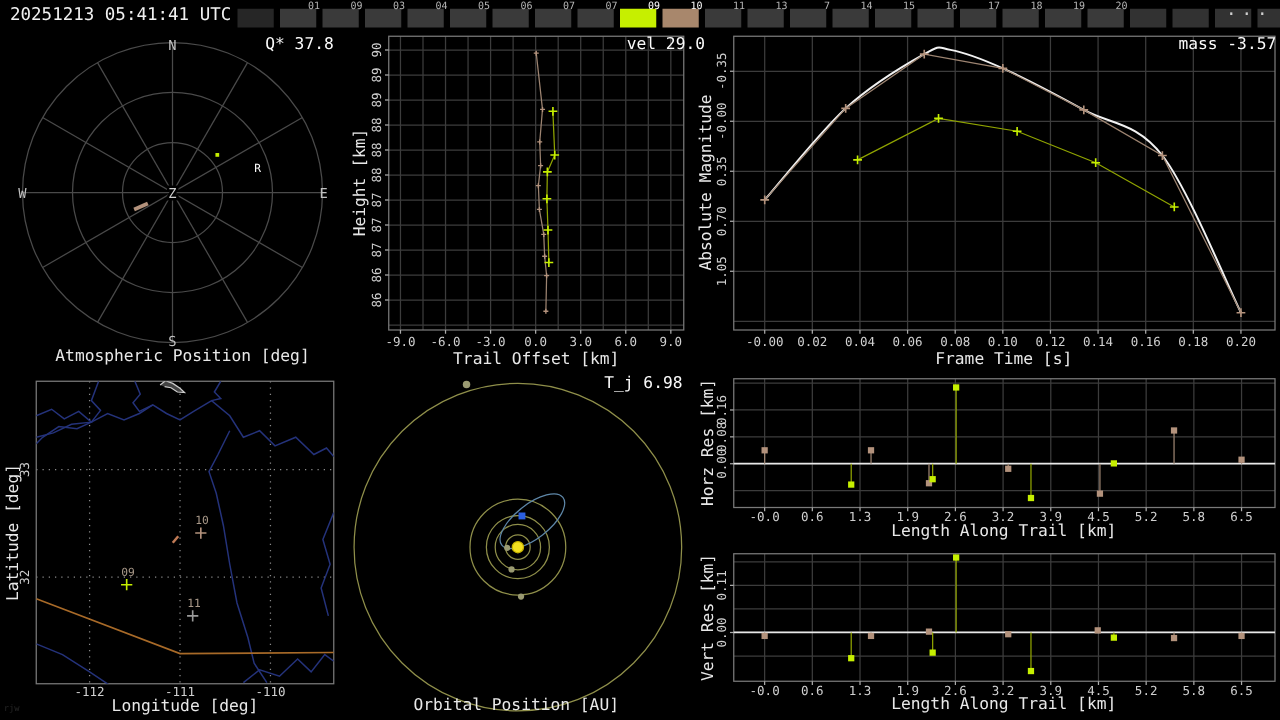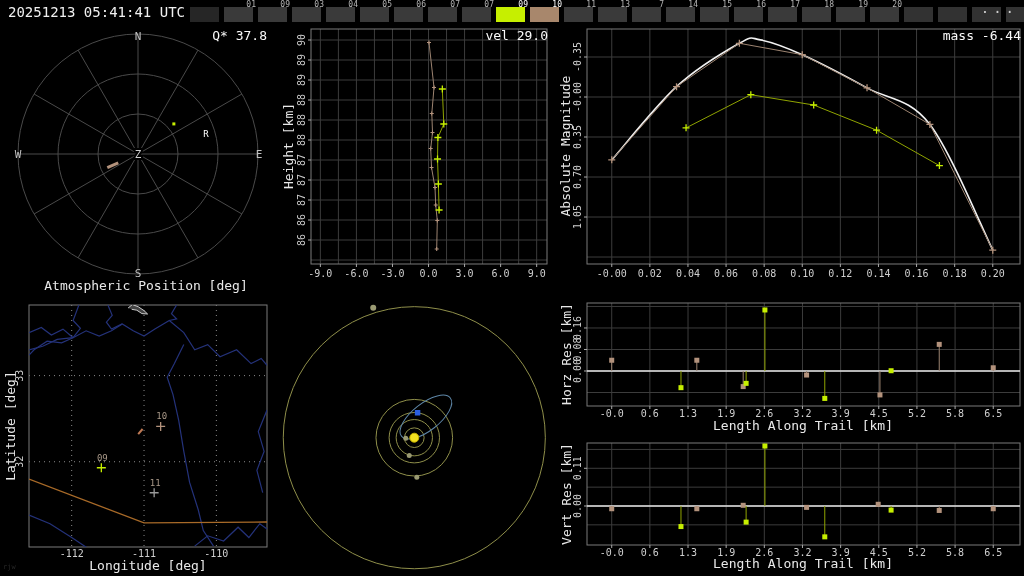--- a/index.html
+++ b/index.html
@@ -490,25 +490,29 @@
         <div class="tab empty"></div>
         <div class="tab empty"></div>
         <div class="tab empty"></div>
         <div class="tab empty"></div>
         <div class="tab empty"></div>
       </div>
     <div class="dots">...</div>
   </div>
 
   <div class="stat" style="left:-33px;top:29px">Q* 37.8</div>
-  <div class="stat" style="left:248px;top:29px">vel 29.0</div>
-  <div class="stat" style="left:721px;top:29px">mass -6.44</div>
+  <div class="stat" style="left:264px;top:29px">vel 29.0</div>
+  <div class="stat" style="left:721px;top:29px">mass -3.57</div>
+  <div class="stat" style="left:246px;top:300px">T_j 6.98</div>
 
   <div class="plabel" style="left:-4px;top:279px">Atmospheric Position [deg]</div>
+  <div class="plabel" style="left:279px;top:281px">Trail Offset [km]</div>
+  <div class="plabel" style="left:653px;top:281px">Frame Time [s]</div>
   <div class="plabel" style="left:-2px;top:559px">Longitude [deg]</div>
+  <div class="plabel" style="left:263px;top:558px">Orbital Position [AU]</div>
   <div class="plabel" style="left:653px;top:419px">Length Along Trail [km]</div>
   <div class="plabel" style="left:653px;top:557px">Length Along Trail [km]</div>
 
   <div class="vlabel" style="left:139px;top:138px">Height [km]</div>
   <div class="vlabel" style="left:416px;top:138px">Absolute Magnitude</div>
   <div class="vlabel" style="left:-139px;top:418px">Latitude [deg]</div>
   <div class="vlabel" style="left:417px;top:346px">Horz Res [km]</div>
   <div class="vlabel" style="left:417px;top:486px">Vert Res [km]</div>
 
   <div class="wm">rjw</div>

